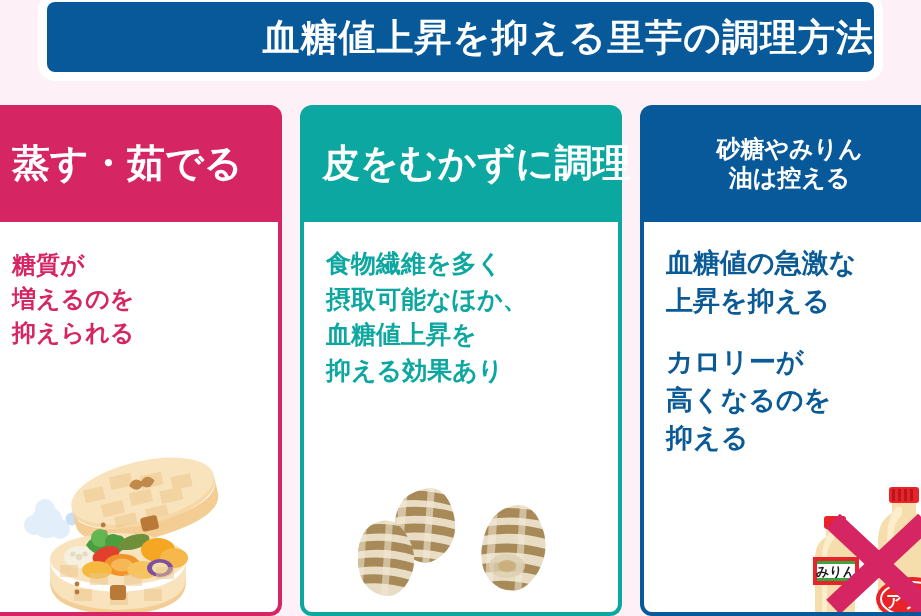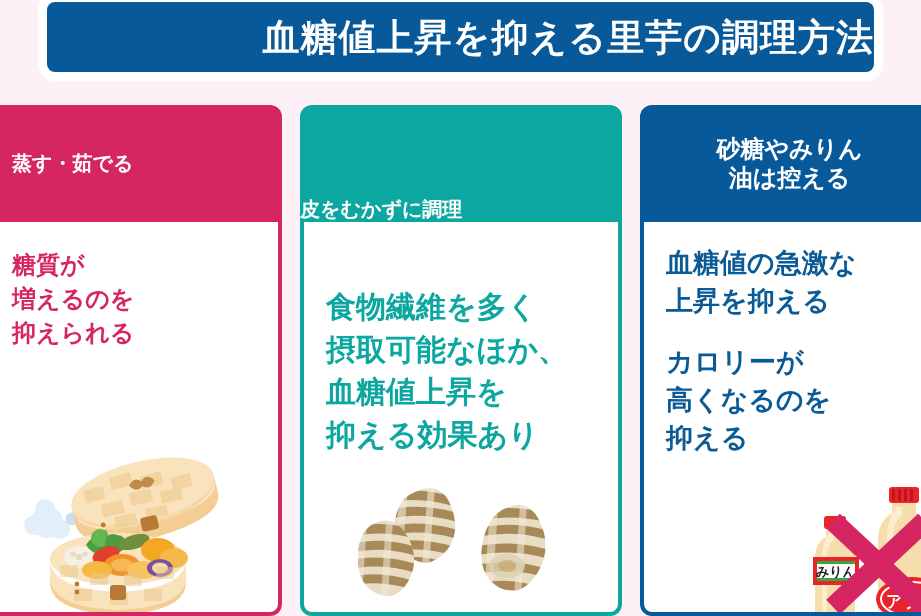--- a/index.html
+++ b/index.html
@@ -61,27 +61,27 @@
 
   .card-header {
     flex: 0 0 auto;
     height: 117px;
     border-radius: 12px 12px 0 0;
     display: flex;
     align-items: center;
     box-sizing: border-box;
   }
   .card-1 .card-header { background: #d62563; padding-left: 30px; justify-content: flex-start; }
-  .card-2 .card-header { background: #0ba7a0; justify-content: flex-start; align-items: flex-end; }
+  .card-2 .card-header { background: #0ba7a0; padding-left: 22px; justify-content: flex-start; }
   .card-3 .card-header { background: #08599a; justify-content: center; padding: 0 10px; }
 
   .card-header .header-text {
     color: #ffffff;
     font-weight: bold;
-    font-size: 20px;
+    font-size: 38px;
     line-height: 1.18;
     white-space: nowrap;
   }
   .card-3 .card-header .header-text { text-align: center; font-size: 24px; }
 
   .card-body {
     flex: 1 1 auto;
     background: #ffffff;
     border-style: solid;
     border-width: 0 4px 4px 4px;
@@ -100,21 +100,21 @@
     padding: 26px 0 0 26px;
   }
   .body-par {
     font-weight: bold;
     font-size: 24px;
     line-height: 1.42;
     white-space: nowrap;
   }
   .body-par + .body-par { margin-top: 22px; }
   .card-1 .body-par { color: #d62563; }
-  .card-2 .body-par { color: #0ba7a0; font-size: 30px; margin-top: 40px; }
+  .card-2 .body-par { color: #0ba7a0; font-size: 25px; }
   .card-3 .body-par { color: #0a5a96; font-size: 27px; }
   .card-2 .body-text-block { padding: 24px 0 0 22px; }
   .card-3 .body-text-block { padding: 22px 0 0 22px; }
 
   
   .illus {
     position: absolute;
     z-index: 1;
   }
 

